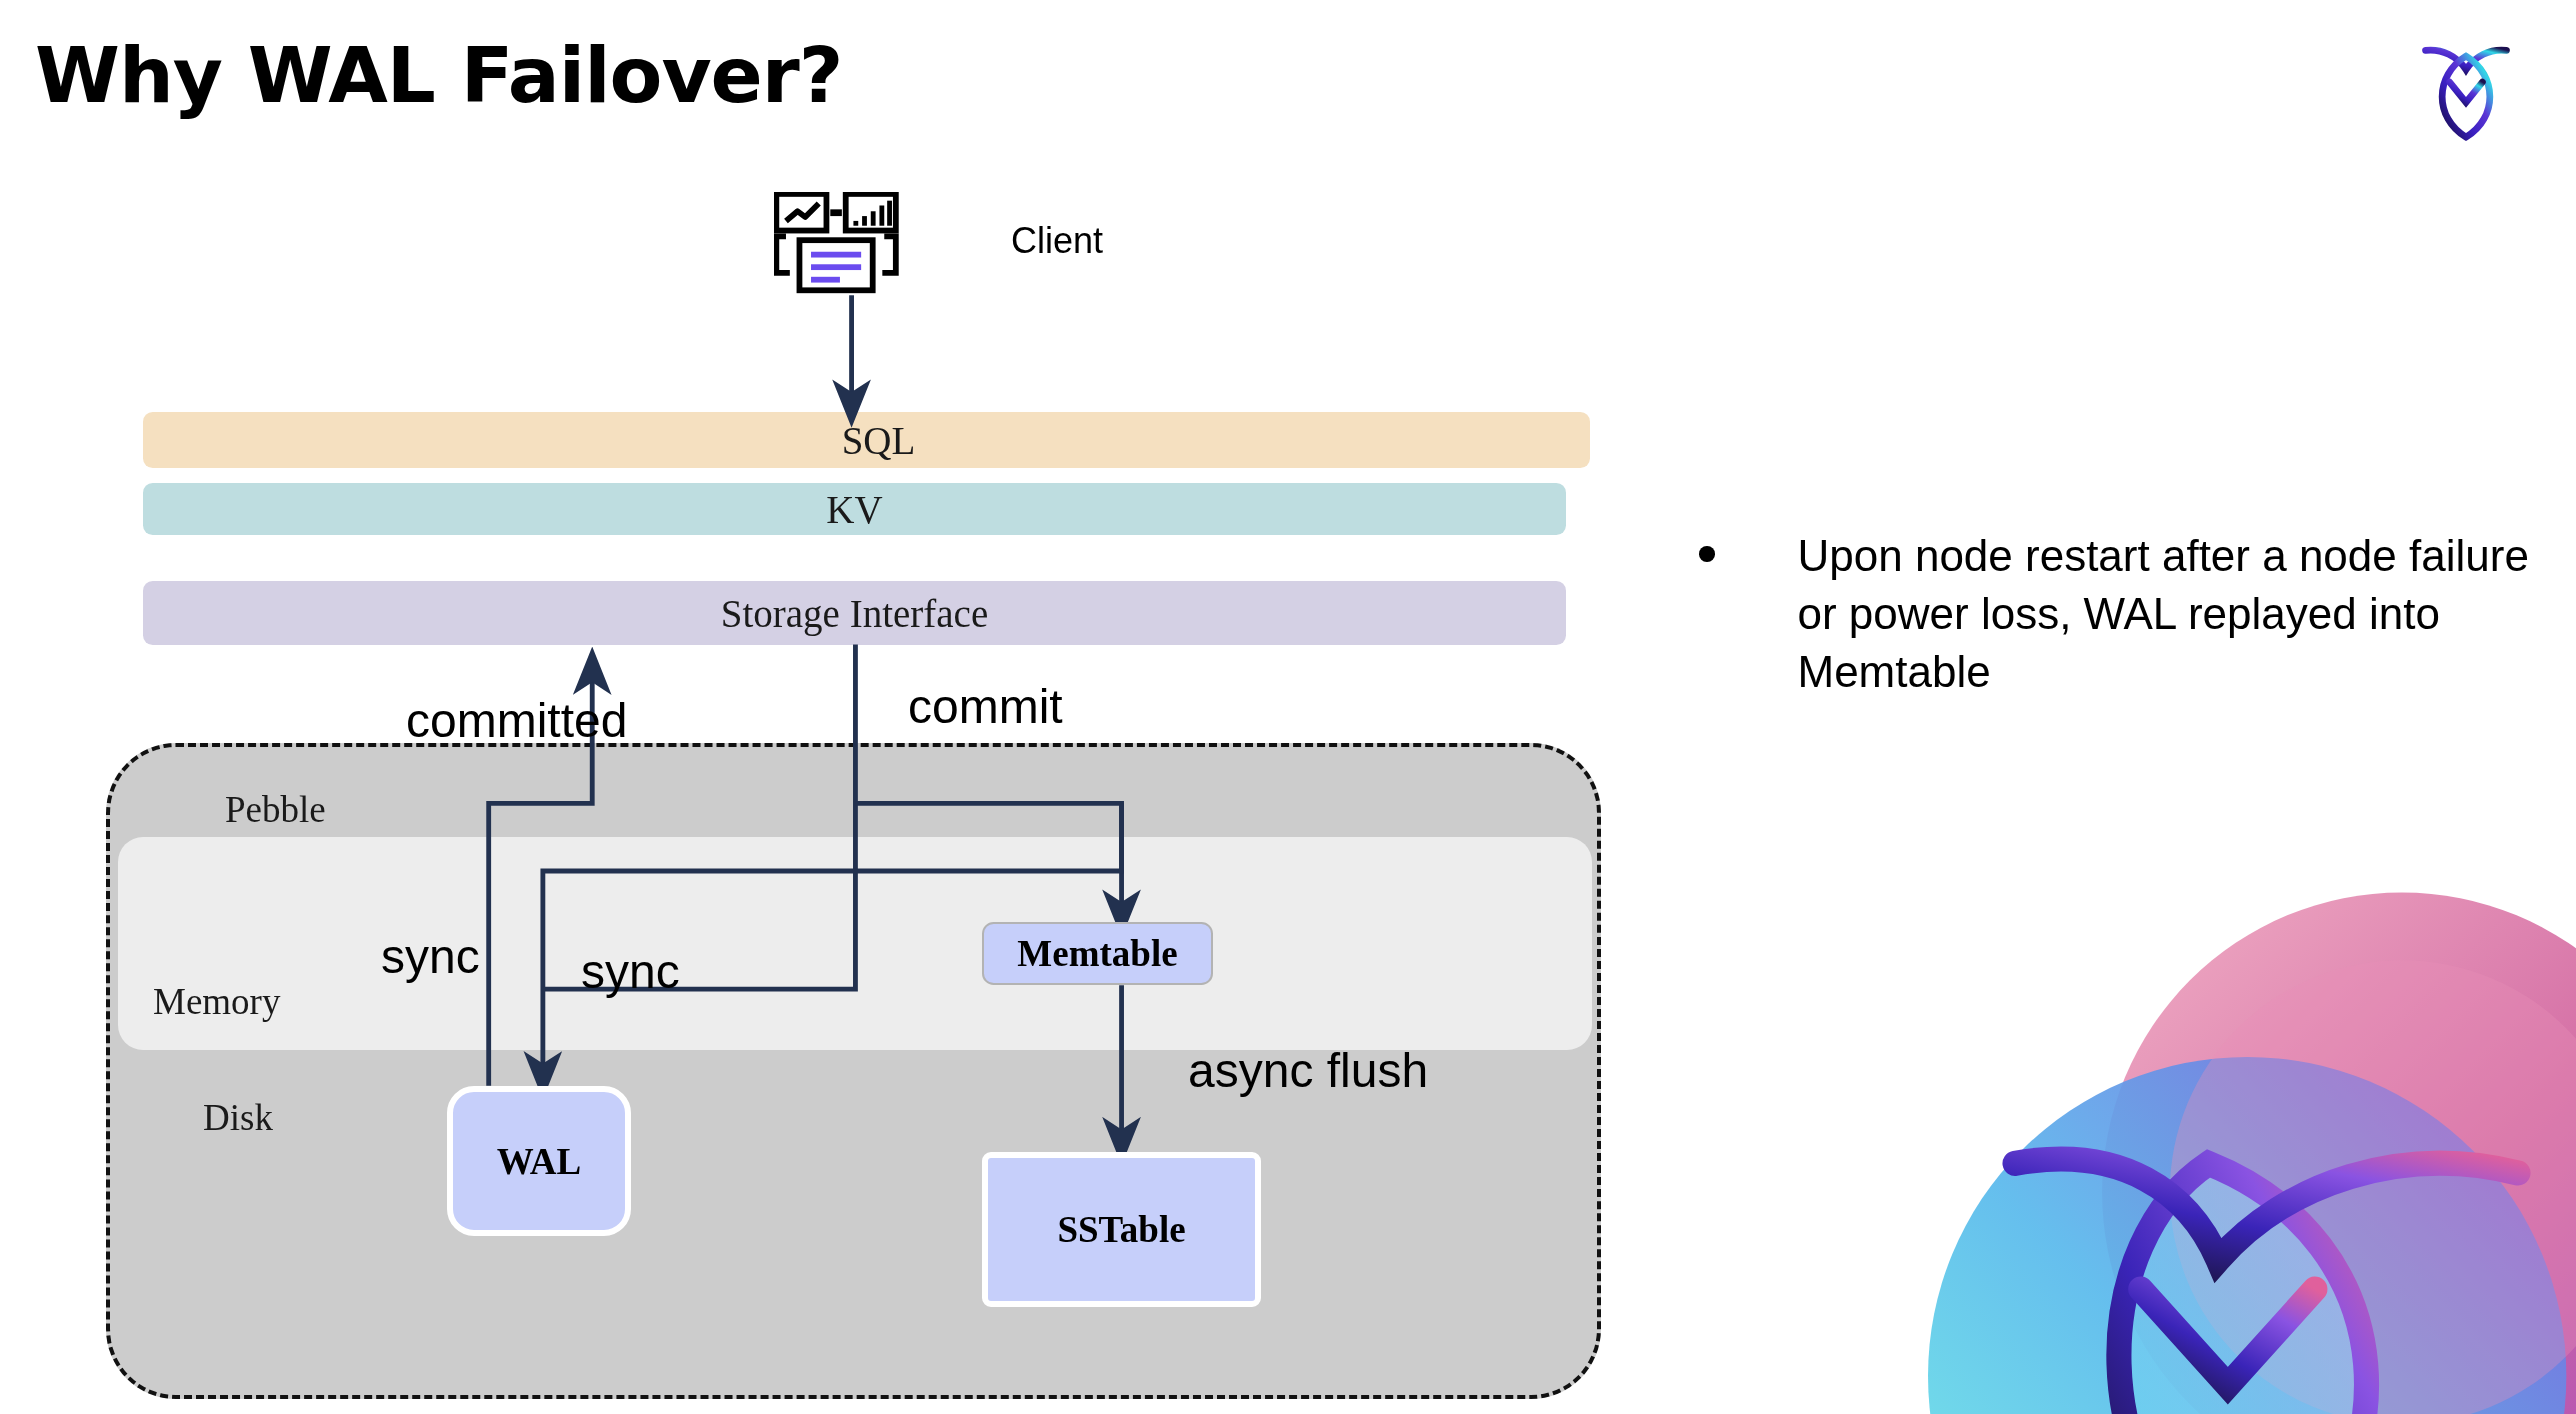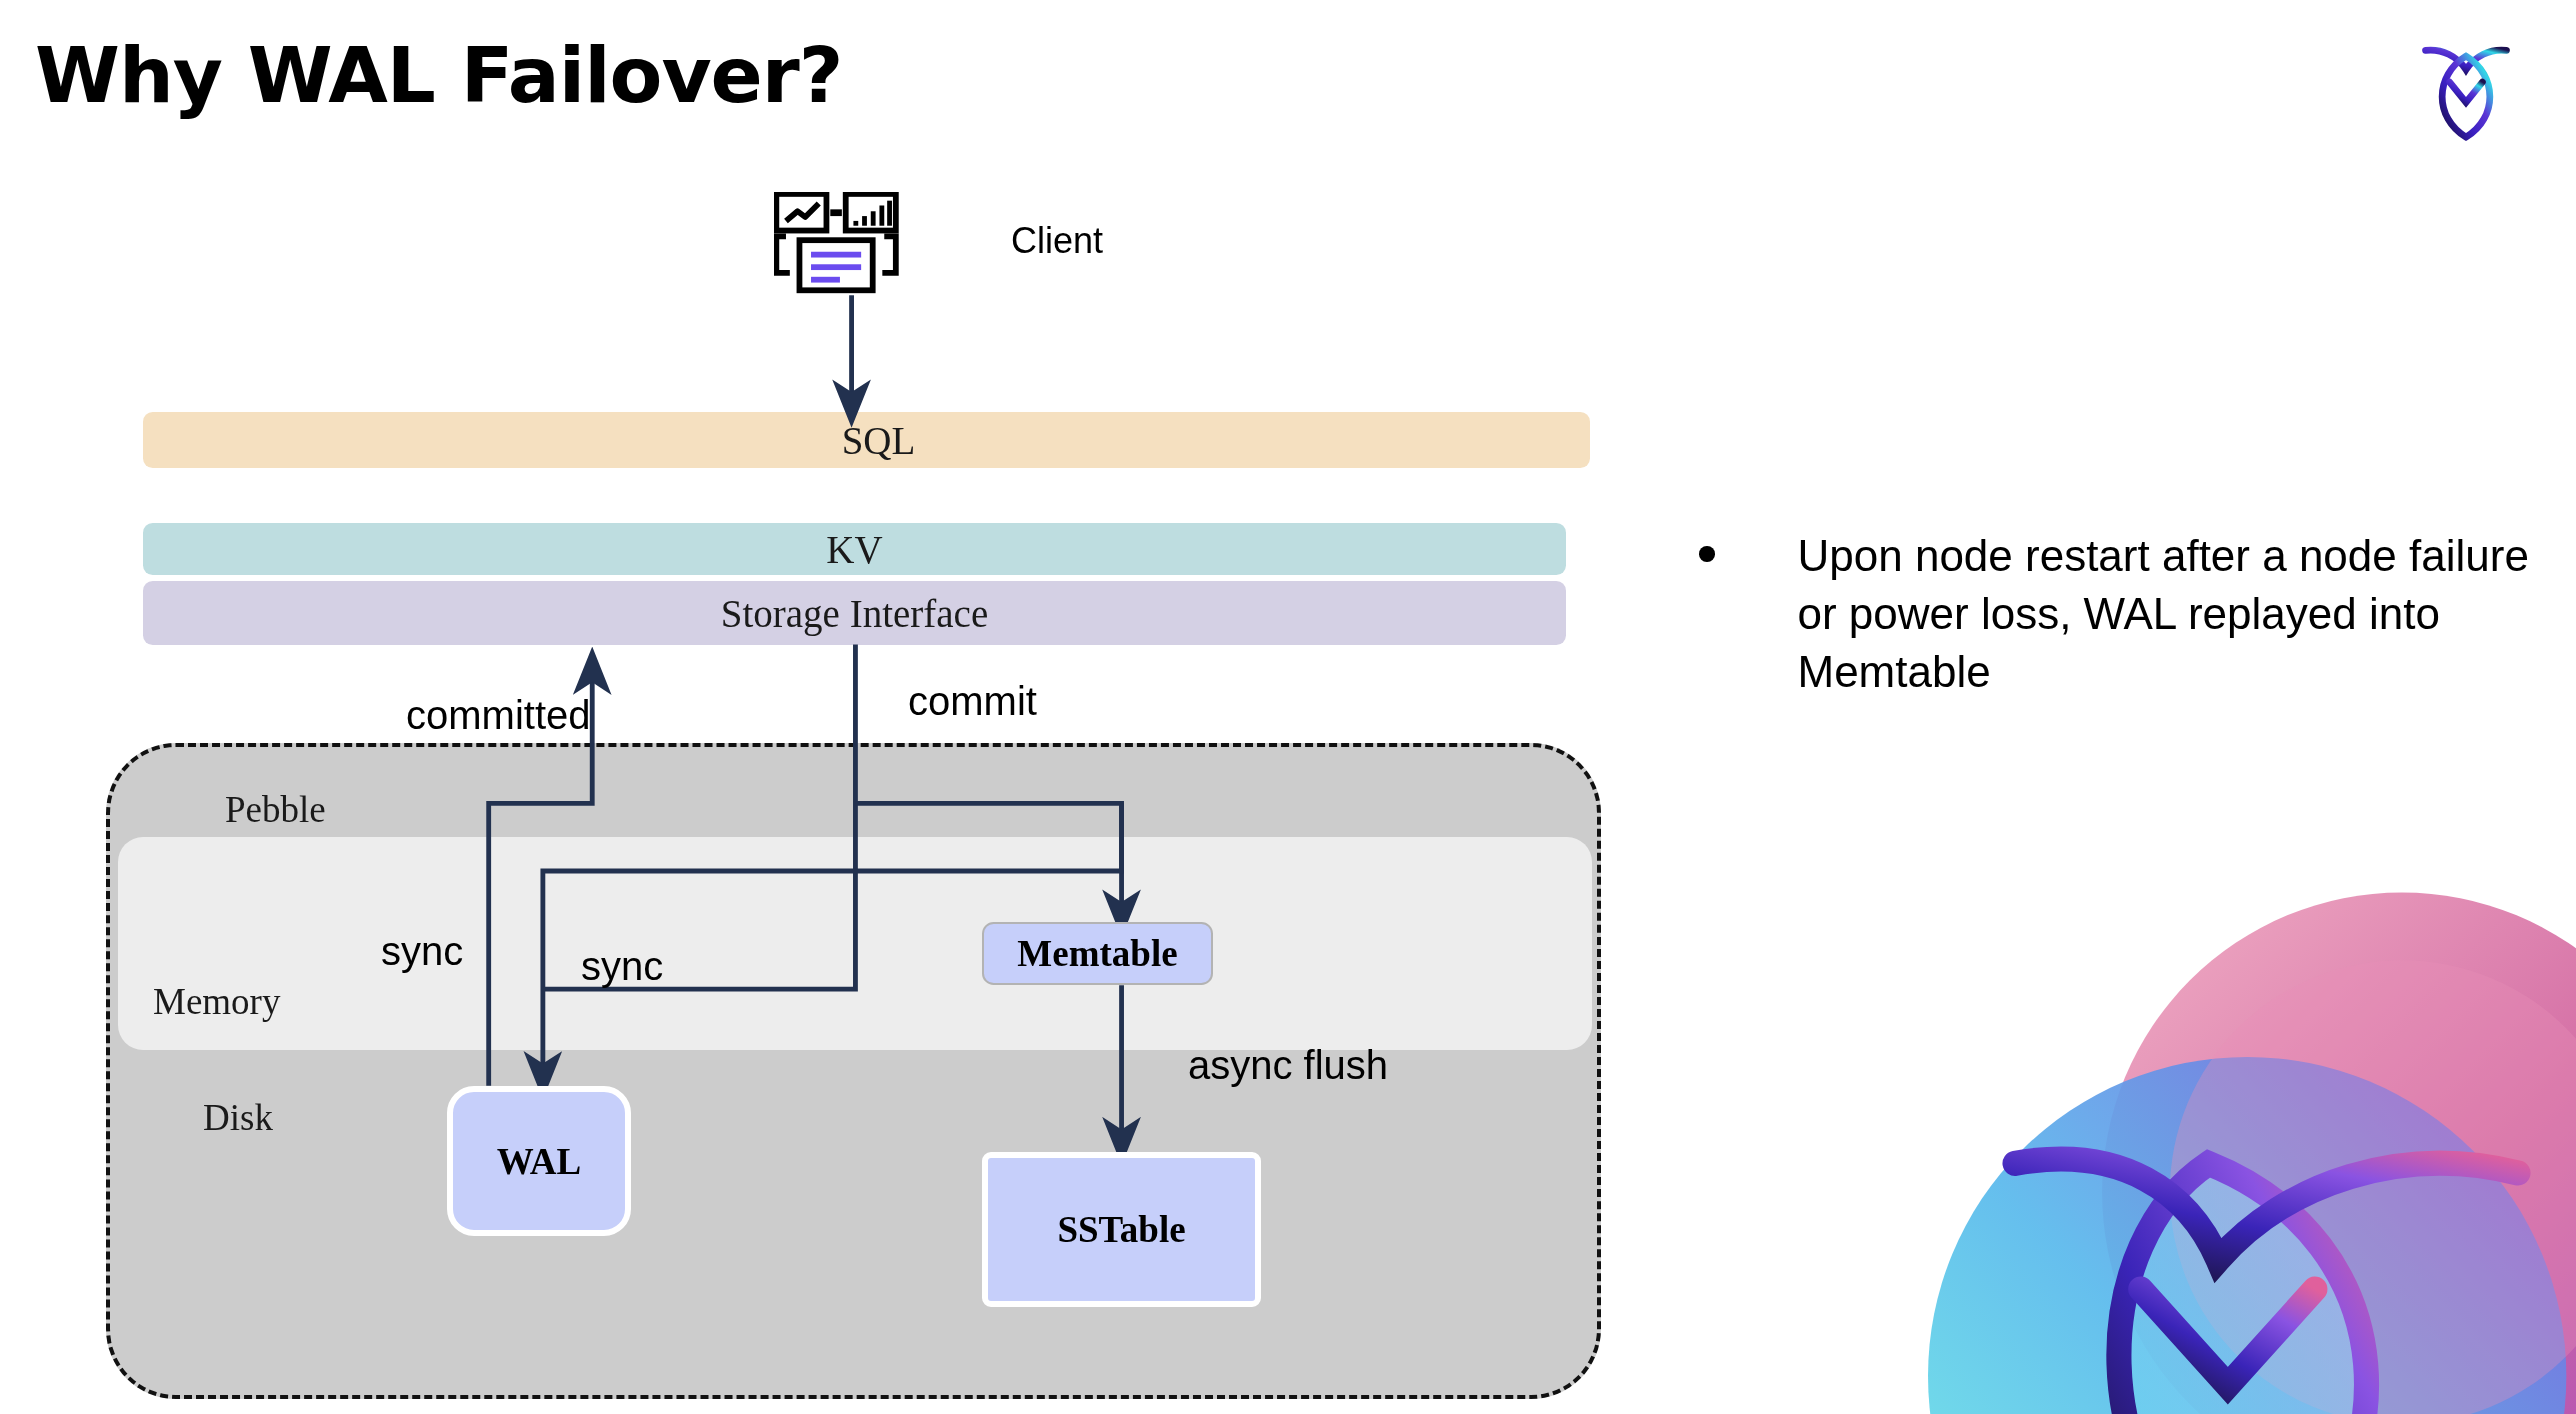--- a/index.html
+++ b/index.html
@@ -61,21 +61,21 @@
     width: 1423px;
     border-radius: 9.7px;
     display: flex;
     align-items: center;
     justify-content: center;
     font-family: "Liberation Serif", serif;
     font-size: 39px;
     color: #1a1a1a;
   }
   #layer-sql { top: 412px; height: 56px; background: #F5E0C0; padding-left: 24px; }
-  #layer-kv  { top: 483px; height: 52px; background: #BEDDE0; margin-top: 40px; }
+  #layer-kv  { top: 483px; height: 52px; background: #BEDDE0; }
   #layer-storage { top: 581px; height: 64px; background: #D4D0E4; }
 
   
   #pebble-box {
     position: absolute;
     left: 106px;
     top: 743px;
     width: 1495px;
     height: 656px;
     background: #CCCCCC;
@@ -153,21 +153,21 @@
     width: 279px;
     height: 155px;
     border: 6.8px solid #FFFFFF;
     border-radius: 9px;
     font-size: 37px;
   }
 
   
   .arrow-label {
     position: absolute;
-    font-size: 40px;
+    font-size: 48px;
     color: #000000;
     white-space: nowrap;
   }
   #label-committed { left: 406px; top: 693px; }
   #label-commit    { left: 908px; top: 679px; }
   #label-sync-left { left: 381px; top: 929px; }
   #label-sync-right{ left: 581px; top: 944px; }
   #label-async     { left: 1188px; top: 1043px; }
 
   

